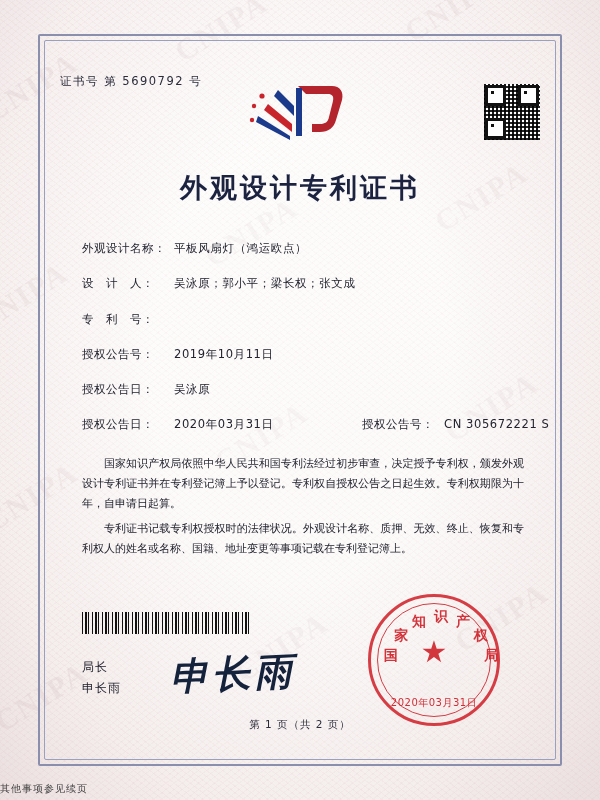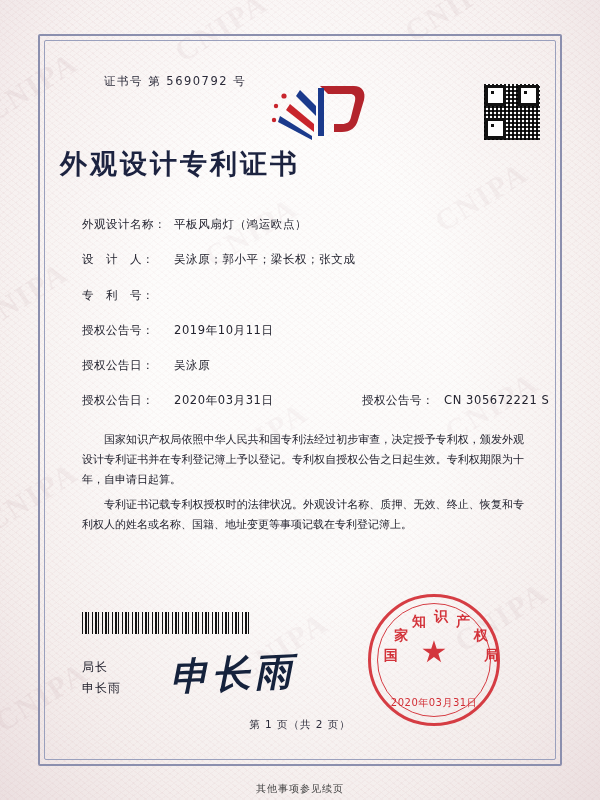--- a/index.html
+++ b/index.html
@@ -107,26 +107,27 @@
 
   .logo {
     position: absolute;
     left: 50%;
     transform: translateX(-50%);
     top: 6px;
     width: 120px;
     height: 62px;
   }
   .title {
-    text-align: left;
+    text-align: center;
     font-family: "DejaVu Sans", "Liberation Sans", sans-serif;
     font-size: 27px;
     font-weight: bold;
     color: #1c2340;
     letter-spacing: 3px;
+    margin-top: 24px;
   }
   .fields {
     margin-top: 34px;
     padding-left: 22px;
     padding-right: 10px;
   }
   .field-row {
     display: flex;
     align-items: baseline;
     font-size: 11.5px;
@@ -259,21 +260,21 @@
     left: 0; right: 0;
     text-align: center;
     font-size: 10.5px;
     color: #2b2b3a;
     letter-spacing: 1px;
   }
   .footer-note {
     position: absolute;
     bottom: 4px;
     left: 0; right: 0;
-    text-align: center;
+    text-align: left;
     font-size: 10px;
     color: #444;
     letter-spacing: 1px;
   }
 </style>
 </head>
 <body>
 
 <div class="page">
   <div class="texture"></div>
@@ -291,21 +292,21 @@
   <div class="wm" style="left:230px; top:630px;">CNIPA</div>
   <div class="wm" style="left:450px; top:600px;">CNIPA</div>
 
   <div class="vignette"></div>
 
   <div class="border-outer"></div>
   <div class="border-inner"></div>
 
   <div class="content">
 
-    <div style="position:relative; height:72px;margin-left:44px;">
+    <div style="position:relative; height:72px;">
       <div class="cert-no">
         <span>证书号</span>
         <span>第 5690792 号</span>
       </div>
 
       <div class="logo">
         <svg viewBox="0 0 120 62" width="120" height="62">
           <path d="M58 6 L92 6 C100 6 104 12 102 20 L96 40 C94 48 88 52 80 52 L72 52 L72 44 L80 44 C85 44 88 42 89 37 L93 21 C94 16 92 14 88 14 L66 14 Z" fill="#b3242c"></path>
           <path d="M56 8 L62 8 L62 56 L56 56 Z" fill="#1b3a8c"></path>
           <path d="M38 10 L54 26 L54 36 L34 16 Z" fill="#1b3a8c"></path>

